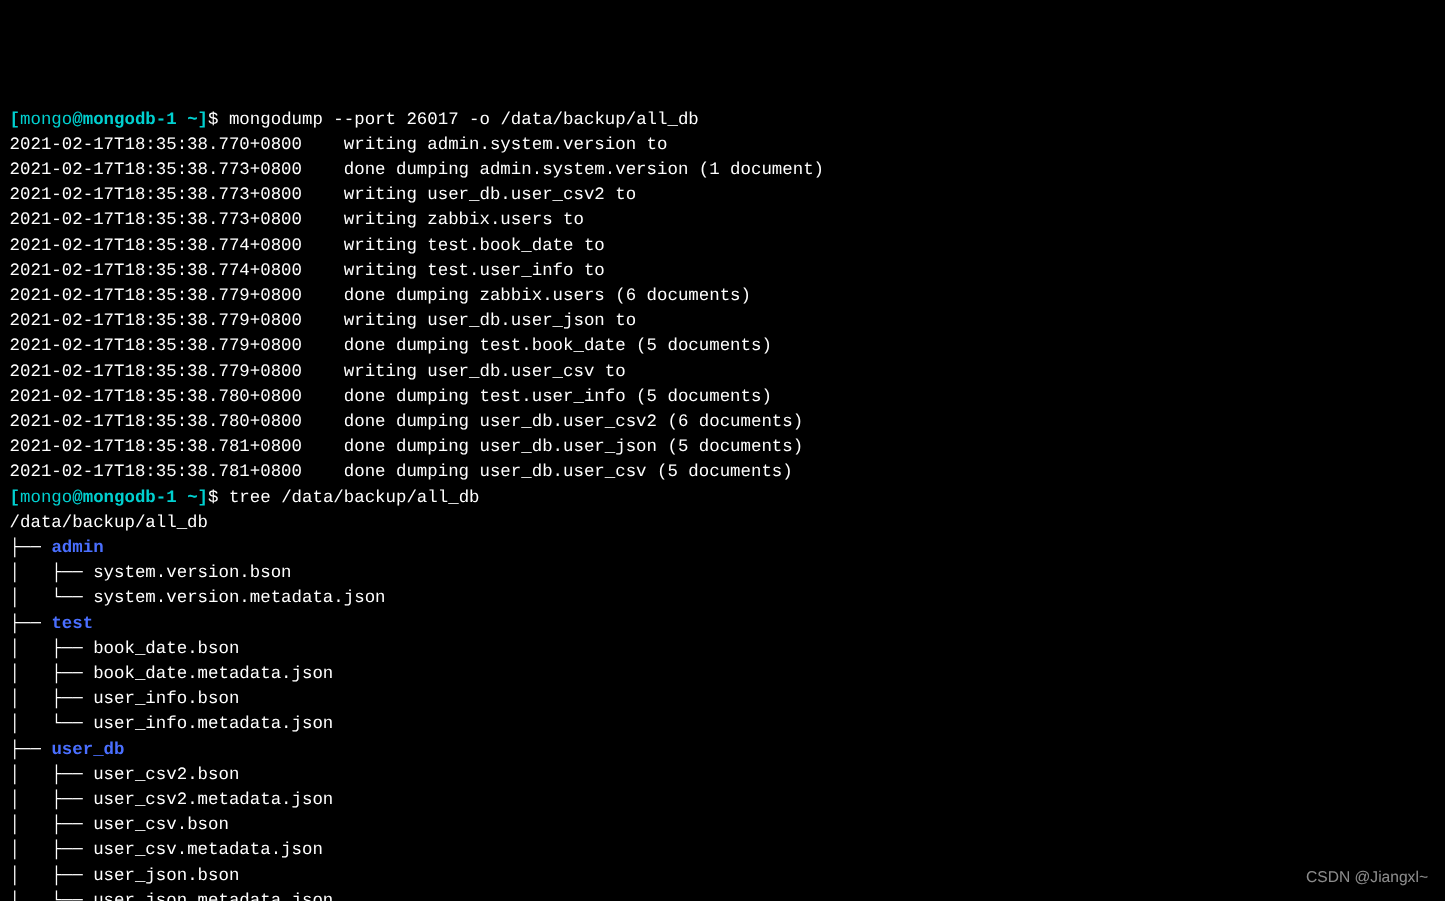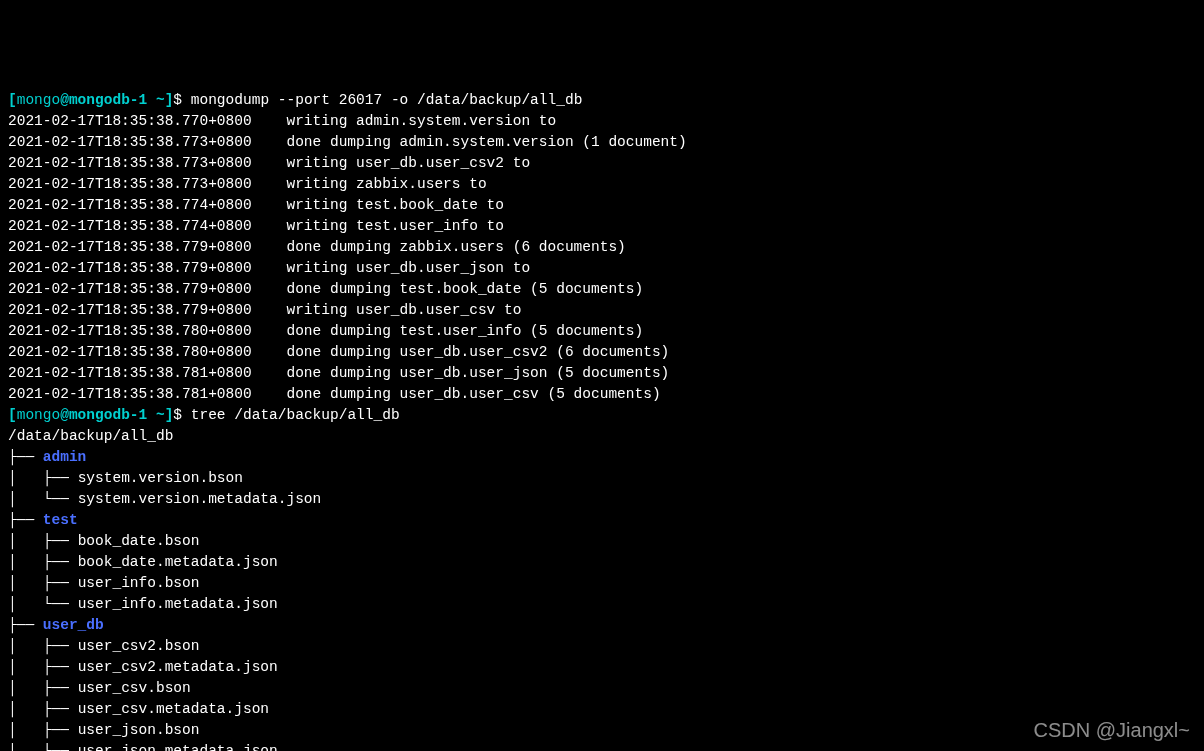--- a/index.html
+++ b/index.html
@@ -26,21 +26,21 @@
   .dollar  { color: #ffffff; }
   .cmd     { color: #ffffff; }
   .dir     { color: #4a6fff; font-weight: bold; }
   .plain   { color: #ffffff; }
   .watermark {
     position: absolute;
     right: 14px;
     bottom: 10px;
     color: rgba(255,255,255,0.55);
     font-family: sans-serif;
-    font-size: 20px;
+    font-size: 13px;
   }
 </style>
 </head>
 <body>
 
 
 
 <div id="term"><div class="line"><span><span class="bracket">[</span><span class="user">mongo</span><span class="at">@</span><span class="host">mongodb-1</span><span class="plain"> </span><span class="tilde">~</span><span class="bracket">]</span><span class="dollar">$ </span></span><span class="cmd">mongodump --port 26017 -o /data/backup/all_db</span></div><div class="line"><span class="plain">2021-02-17T18:35:38.770+0800</span><span class="plain">    </span><span class="plain">writing admin.system.version to</span></div><div class="line"><span class="plain">2021-02-17T18:35:38.773+0800</span><span class="plain">    </span><span class="plain">done dumping admin.system.version (1 document)</span></div><div class="line"><span class="plain">2021-02-17T18:35:38.773+0800</span><span class="plain">    </span><span class="plain">writing user_db.user_csv2 to</span></div><div class="line"><span class="plain">2021-02-17T18:35:38.773+0800</span><span class="plain">    </span><span class="plain">writing zabbix.users to</span></div><div class="line"><span class="plain">2021-02-17T18:35:38.774+0800</span><span class="plain">    </span><span class="plain">writing test.book_date to</span></div><div class="line"><span class="plain">2021-02-17T18:35:38.774+0800</span><span class="plain">    </span><span class="plain">writing test.user_info to</span></div><div class="line"><span class="plain">2021-02-17T18:35:38.779+0800</span><span class="plain">    </span><span class="plain">done dumping zabbix.users (6 documents)</span></div><div class="line"><span class="plain">2021-02-17T18:35:38.779+0800</span><span class="plain">    </span><span class="plain">writing user_db.user_json to</span></div><div class="line"><span class="plain">2021-02-17T18:35:38.779+0800</span><span class="plain">    </span><span class="plain">done dumping test.book_date (5 documents)</span></div><div class="line"><span class="plain">2021-02-17T18:35:38.779+0800</span><span class="plain">    </span><span class="plain">writing user_db.user_csv to</span></div><div class="line"><span class="plain">2021-02-17T18:35:38.780+0800</span><span class="plain">    </span><span class="plain">done dumping test.user_info (5 documents)</span></div><div class="line"><span class="plain">2021-02-17T18:35:38.780+0800</span><span class="plain">    </span><span class="plain">done dumping user_db.user_csv2 (6 documents)</span></div><div class="line"><span class="plain">2021-02-17T18:35:38.781+0800</span><span class="plain">    </span><span class="plain">done dumping user_db.user_json (5 documents)</span></div><div class="line"><span class="plain">2021-02-17T18:35:38.781+0800</span><span class="plain">    </span><span class="plain">done dumping user_db.user_csv (5 documents)</span></div><div class="line"><span><span class="bracket">[</span><span class="user">mongo</span><span class="at">@</span><span class="host">mongodb-1</span><span class="plain"> </span><span class="tilde">~</span><span class="bracket">]</span><span class="dollar">$ </span></span><span class="cmd">tree /data/backup/all_db</span></div><div class="line"><span class="plain">/data/backup/all_db</span></div><div class="line"><span class="plain">├── </span><span class="dir">admin</span></div><div class="line"><span class="plain">│   ├── </span><span class="plain">system.version.bson</span></div><div class="line"><span class="plain">│   └── </span><span class="plain">system.version.metadata.json</span></div><div class="line"><span class="plain">├── </span><span class="dir">test</span></div><div class="line"><span class="plain">│   ├── </span><span class="plain">book_date.bson</span></div><div class="line"><span class="plain">│   ├── </span><span class="plain">book_date.metadata.json</span></div><div class="line"><span class="plain">│   ├── </span><span class="plain">user_info.bson</span></div><div class="line"><span class="plain">│   └── </span><span class="plain">user_info.metadata.json</span></div><div class="line"><span class="plain">├── </span><span class="dir">user_db</span></div><div class="line"><span class="plain">│   ├── </span><span class="plain">user_csv2.bson</span></div><div class="line"><span class="plain">│   ├── </span><span class="plain">user_csv2.metadata.json</span></div><div class="line"><span class="plain">│   ├── </span><span class="plain">user_csv.bson</span></div><div class="line"><span class="plain">│   ├── </span><span class="plain">user_csv.metadata.json</span></div><div class="line"><span class="plain">│   ├── </span><span class="plain">user_json.bson</span></div><div class="line"><span class="plain">│   └── </span><span class="plain">user_json.metadata.json</span></div></div>
 <div class="watermark">CSDN @Jiangxl~</div>
 

